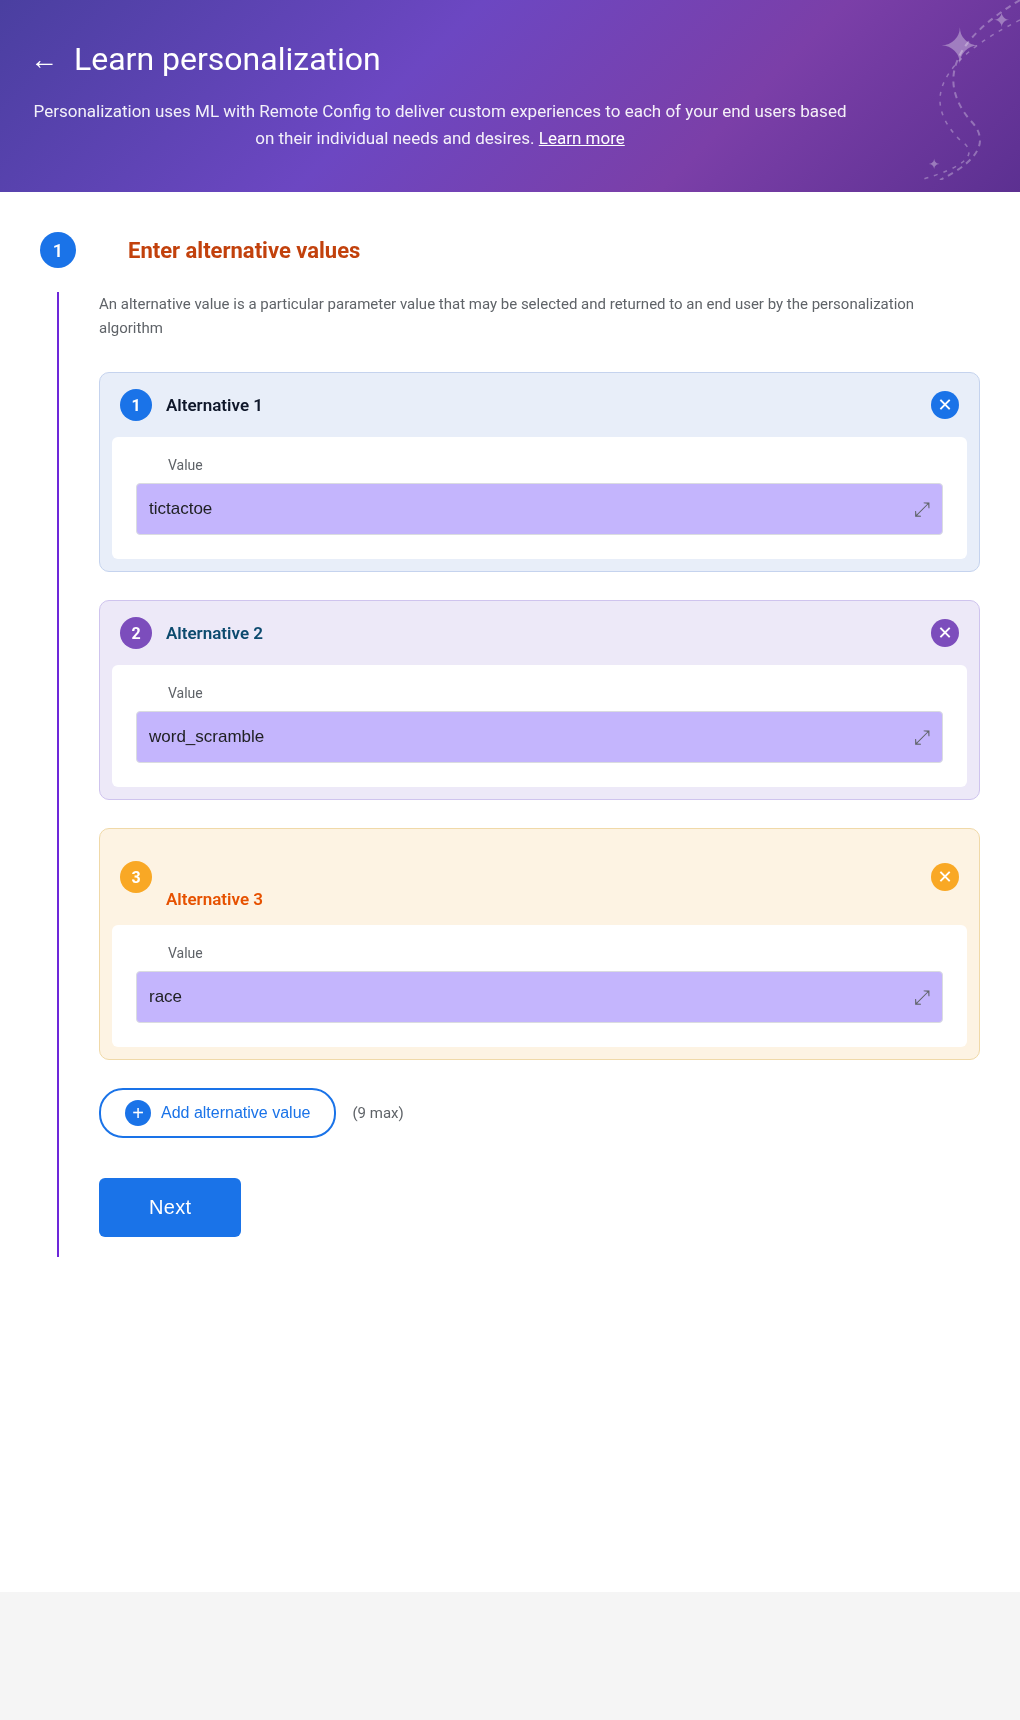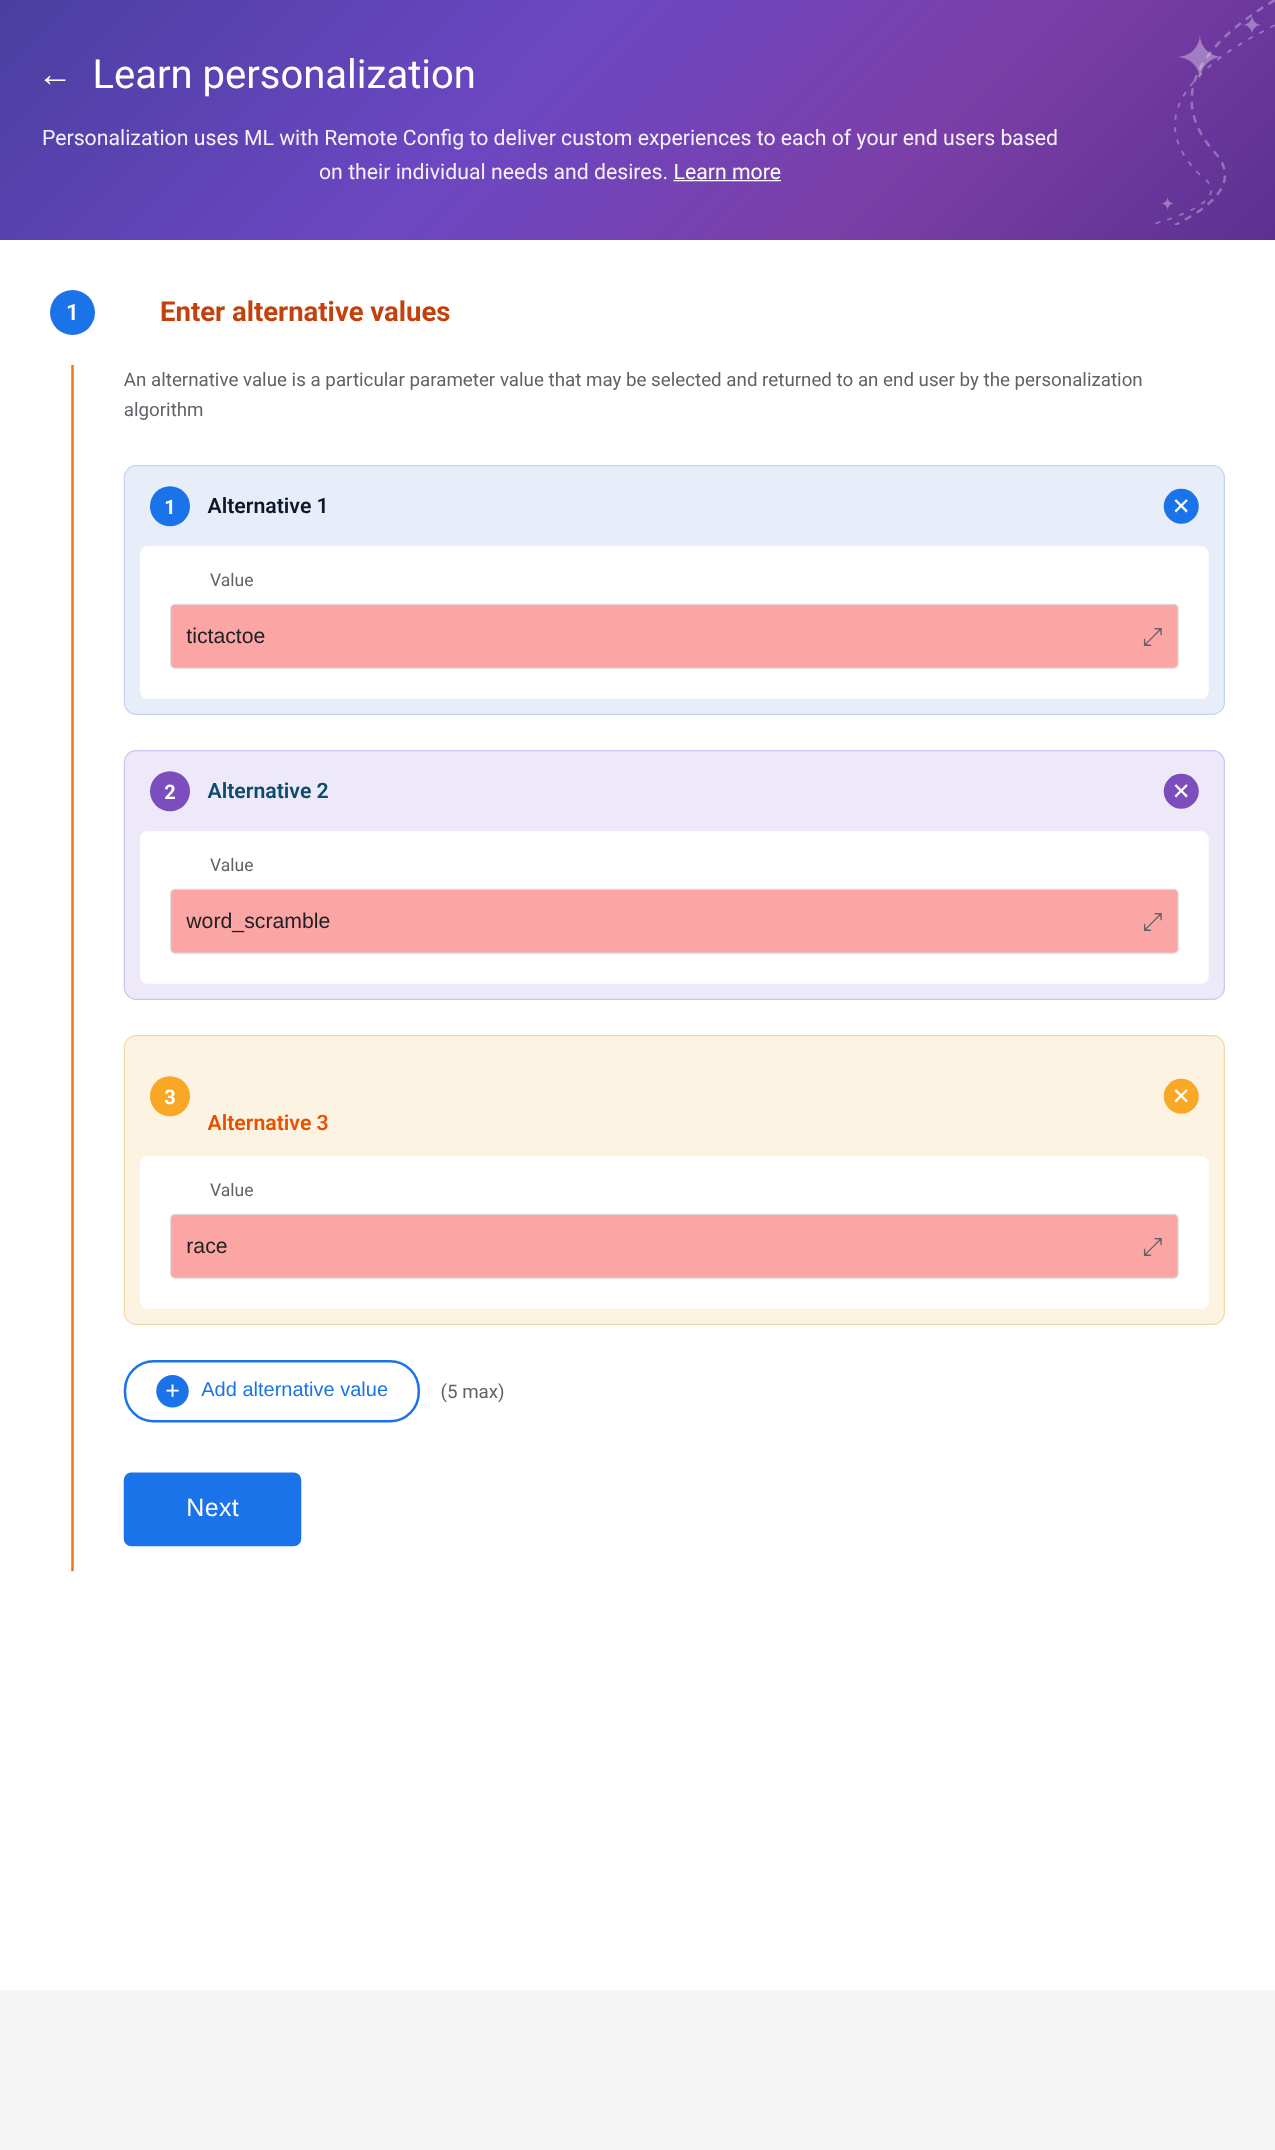--- a/index.html
+++ b/index.html
@@ -83,21 +83,21 @@
     }
     .step-title {
       font-size: 22px;
       font-weight: 700;
       color: #c2410c;
       margin-left: 34px;
     }
 
     
     .step-content {
-      border-left: 2px solid #f97316;
+      border-left: 2px solid #6d28d9;
       margin-left: 17px;
       padding-left: 40px;
       padding-bottom: 20px;
     }
     .step-description {
       color: #5f6368;
       font-size: 15px;
       line-height: 1.6;
       margin-bottom: 32px;
       max-width: 820px;
@@ -187,21 +187,21 @@
       margin-bottom: 10px;
       margin-left: 32px;
     }
     .value-input-wrap {
       border: 1px solid #dadce0;
       border-radius: 4px;
       display: flex;
       align-items: center;
       padding: 0 12px;
       height: 52px;
-      background: #fca5a5;
+      background: #c4b5fd;
     }
     .value-input {
       flex: 1;
       border: none;
       outline: none;
       font-size: 17px;
       color: #202124;
       background: transparent;
     }
     .expand-icon {
@@ -348,19 +348,19 @@
         </div>
       </div>
     </div>
 
     
     <div class="add-row">
       <button class="add-alt-btn">
         <div class="add-alt-icon">+</div>
         <span>Add alternative value</span>
       </button>
-      <span class="max-label">(5 max)</span>
+      <span class="max-label">(9 max)</span>
     </div>
 
     
     <button class="next-btn">Next</button>
   </div>
 </div>
 
 </body></html>

